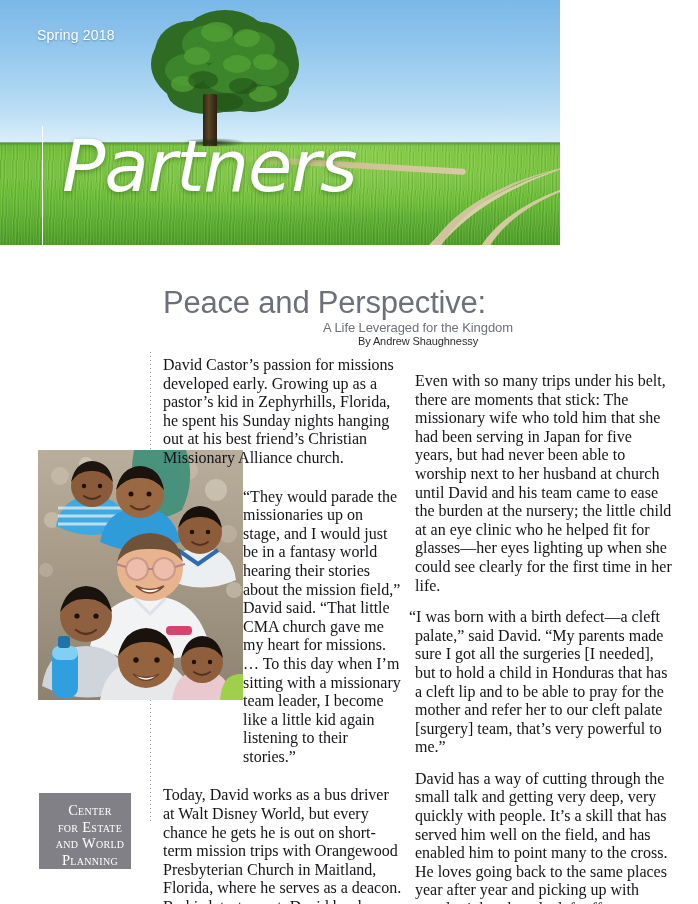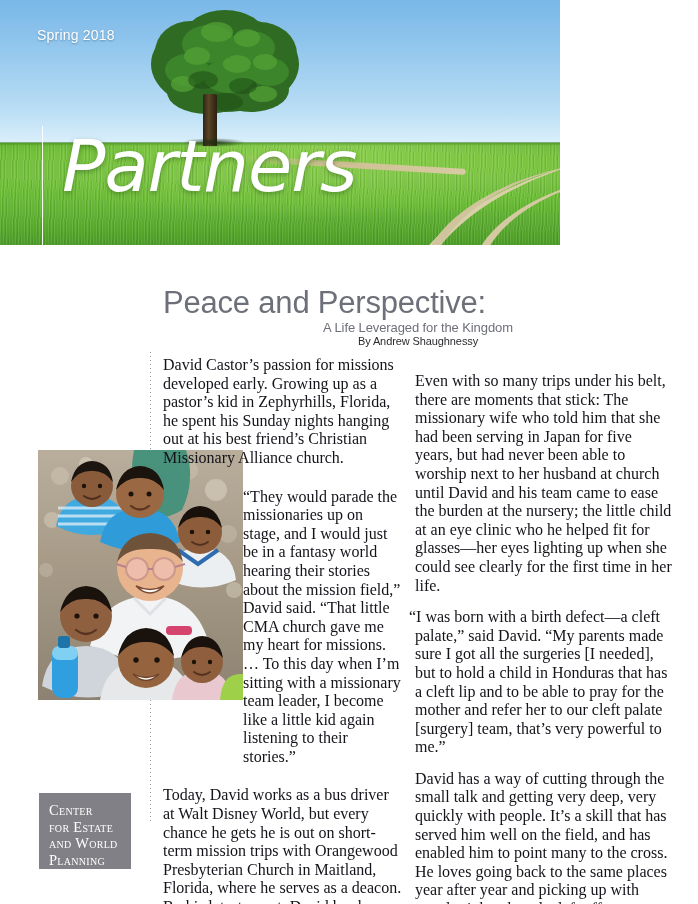--- a/index.html
+++ b/index.html
@@ -294,20 +294,21 @@
     box-sizing: border-box;
     padding: 9px 0 0 10px;
   }
   .cegp-line {
     font-family: "Liberation Serif", "DejaVu Serif", serif;
     font-variant: small-caps;
     font-size: 14.5px;
     line-height: 16.5px;
     letter-spacing: .3px;
     white-space: nowrap;
+    text-align: center;
   }
 
   .arrow-glyph { font-family: "DejaVu Sans", sans-serif; }
 </style>
 </head>
 <body>
 
 <div class="masthead">
   <div class="mast-sky"></div>
   <div class="mast-field"></div>

